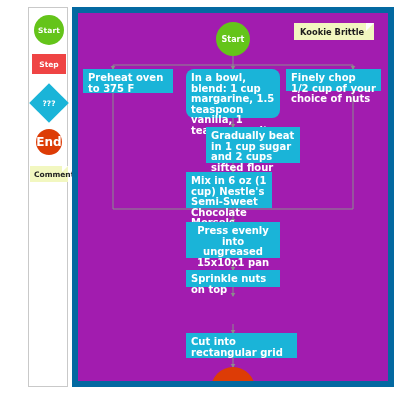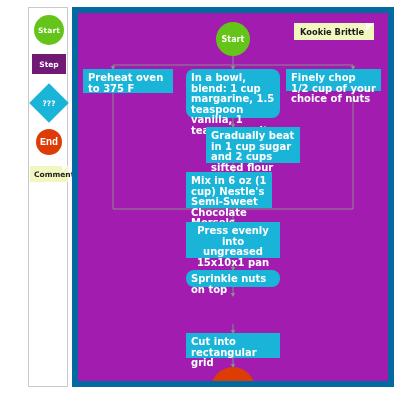--- a/index.html
+++ b/index.html
@@ -52,21 +52,21 @@
 
   .shape-circle-green {
     width: 30px; height: 30px; border-radius: 50%;
     background: #64c41a;
     display: flex; align-items: center; justify-content: center;
     color: #ffffff; font-size: 7.5px; font-weight: bold;
     letter-spacing: .1px;
   }
   .shape-rect-blue {
     width: 34px; height: 20px;
-    background: #701a75;
+    background: #ef4444;
     display: flex; align-items: center; justify-content: center;
     color: #ffffff; font-size: 7.5px; font-weight: bold;
   }
   .shape-diamond {
     width: 40px; height: 40px; position: relative;
   }
   .shape-diamond .dia {
     position: absolute; left: 6px; top: 6px;
     width: 28px; height: 28px;
     background: #1ab4d8;
@@ -74,21 +74,21 @@
   }
   .shape-diamond .dlbl {
     position: absolute; inset: 0;
     display: flex; align-items: center; justify-content: center;
     color: #ffffff; font-size: 7.5px; font-weight: bold;
   }
   .shape-circle-red {
     width: 26px; height: 26px; border-radius: 50%;
     background: #dd3c06;
     display: flex; align-items: center; justify-content: center;
-    color: #ffffff; font-size: 10px; font-weight: bold; font-family: Liberation Mono, monospace;
+    color: #ffffff; font-size: 12px; font-weight: bold;
   }
   .note {
     background: #f2f7c0;
     color: #222222;
     font-size: 8px;
     font-weight: bold;
     display: flex; align-items: center;
     padding: 0 4px;
     box-sizing: border-box;
     position: relative;
@@ -282,26 +282,26 @@
     </div>
 
     <div class="node proc" style="left:108px; top:159px; width:86px; height:36px;">
       <span>Mix in 6 oz (1 cup) Nestle's Semi-Sweet Chocolate Morsels</span>
     </div>
 
     <div class="node proc" style="left:108px; top:209px; width:94px; height:36px;text-align:center;">
       <span>Press evenly into ungreased 15x10x1 pan</span>
     </div>
 
-    <div class="node proc" style="left:108px; top:257px; width:94px; height:17px;border-radius:8px;">
+    <div class="node proc" style="left:108px; top:257px; width:94px; height:17px;">
       <span>Sprinkle nuts on top</span>
     </div>
 
 
-    <div class="node proc" style="left:108px; top:320px; width:94px; height:25px;">
+    <div class="node proc" style="left:108px; top:320px; width:111px; height:25px;">
       <span>Cut into rectangular grid</span>
     </div>
 
     <div class="node terminal end" style="left:133px; top:354px;">
       <span>Bake!</span>
     </div>
 
   </div>
 </div>
 

